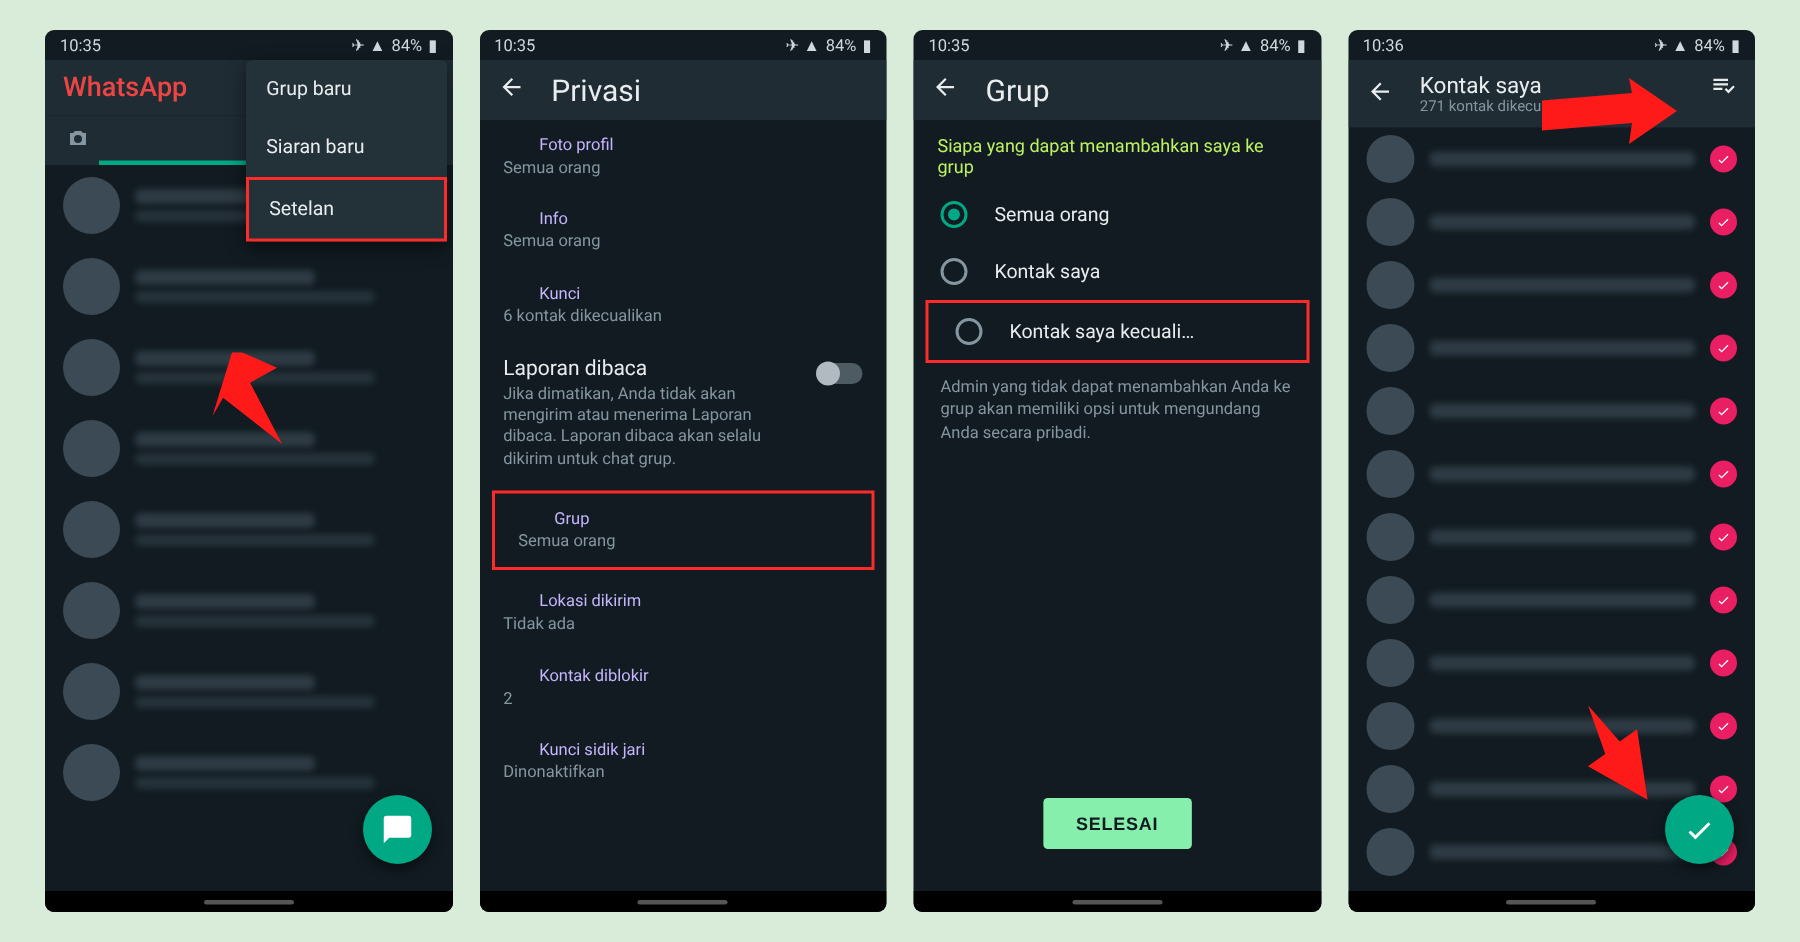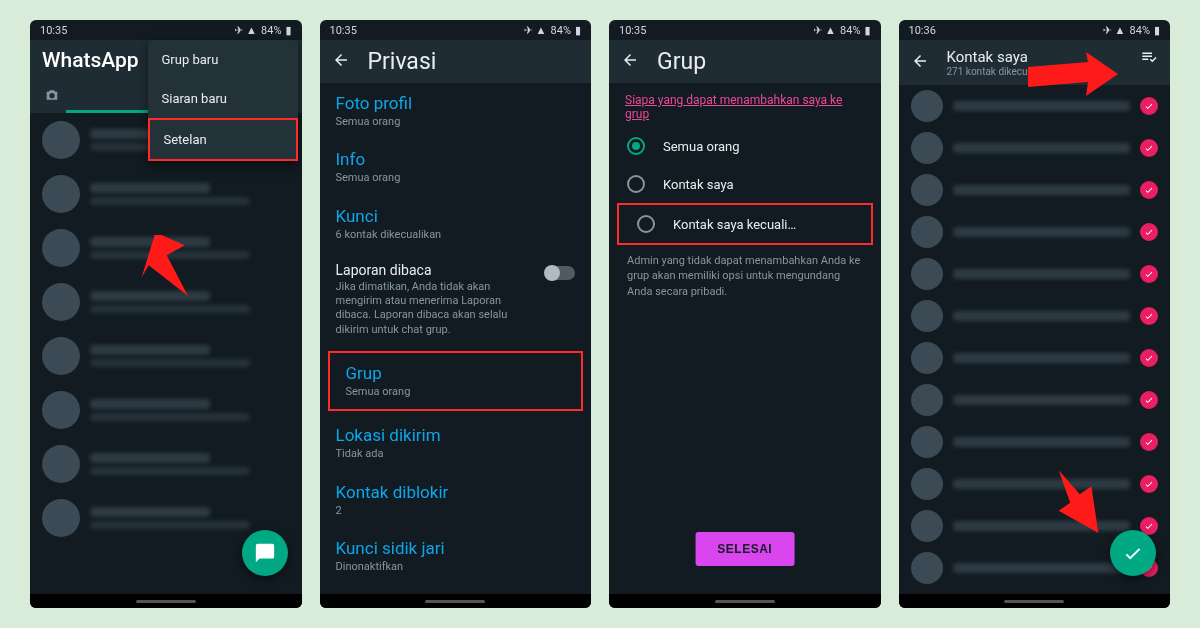--- a/index.html
+++ b/index.html
@@ -35,60 +35,60 @@
   }
   .statusbar .right { display: flex; gap: 4px; align-items: center; }
   .appbar {
     display: flex;
     justify-content: space-between;
     align-items: center;
     padding: 8px 12px;
     background: #1f2c34;
   }
   .appbar-dark { background: #1f2c34; }
-  .appbar .title { font-size: 21px; color: #ffffff; font-weight: 500; }
+  .appbar .title { font-size: 18px; color: #ef4444; font-weight: 500; }
   .appbar .back-row { display: flex; align-items: center; gap: 18px; }
-  .appbar .back-row .title-white { color: #e9edef; font-size: 23px; }
+  .appbar .back-row .title-white { color: #e9edef; font-size: 20px; }
   .tabs { display: flex; align-items: center; background: #1f2c34; padding: 0 8px; }
   .tab-cam { width: 28px; text-align: center; color: #8696a0; }
   .tab { flex: 1; text-align: center; padding: 8px 0; color: #8696a0; font-size: 12px; font-weight: 600; }
   .tab.active { color: #00a884; border-bottom: 3px solid #00a884; }
   .content { flex: 1; overflow: hidden; position: relative; }
   .chatrow { display: flex; align-items: center; gap: 10px; padding: 8px 12px; }
   .avatar { width: 38px; height: 38px; border-radius: 50%; background: #3b4a54; flex-shrink: 0; }
   .chatrow .info { flex: 1; }
   .blurline1 { height: 10px; width: 60%; background: #2e3b44; border-radius: 4px; filter: blur(2px); margin-bottom: 4px; }
   .blurline2 { height: 8px; width: 80%; background: #26333b; border-radius: 4px; filter: blur(2px); }
   .menu {
     position: absolute;
     top: 20px; right: 4px;
     background: #233138;
-    width: 150px;
+    width: 134px;
     border-radius: 4px;
     box-shadow: 0 4px 12px rgba(0,0,0,0.5);
     z-index: 5;
   }
   .menu-item { padding: 12px 14px; font-size: 13px; color: #e9edef; }
   .highlight-box { border: 2px solid #ff2a2a; }
   .list-item { padding: 10px 16px; }
-  .list-item .primary { color: #0ea5e9; font-size: 17px; }
+  .list-item .primary { color: #c4b5fd; font-size: 11px; margin-left: 24px; }
   .list-item .secondary { color: #8696a0; font-size: 11px; margin-top: 2px; line-height: 1.3; }
   .toggle-row { display: flex; justify-content: space-between; align-items: flex-start; padding: 10px 16px; gap: 10px; }
   .toggle {
     width: 30px; height: 14px; background: #4f5b63; border-radius: 7px; position: relative; margin-top: 4px; flex-shrink: 0;
   }
   .toggle::after { content: ""; position: absolute; width: 16px; height: 16px; border-radius: 50%; background: #b0bac0; top: -1px; left: -1px; }
-  .section-title { color: #ec4899; font-size: 12px; padding: 10px 16px 6px; text-decoration: underline; }
+  .section-title { color: #bef264; font-size: 12px; padding: 10px 16px 6px; }
   .radio-row { display: flex; align-items: center; gap: 18px; padding: 10px 18px; }
   .radio { width: 18px; height: 18px; border: 2px solid #8696a0; border-radius: 50%; flex-shrink: 0; position: relative; }
   .radio.selected { border-color: #00a884; }
   .radio.selected::after { content:""; position:absolute; inset:3px; background:#00a884; border-radius:50%; }
   .helper { color: #8696a0; font-size: 11px; padding: 8px 18px; line-height: 1.4; }
   .done-btn {
-    background: #d946ef; color: #111b21; font-weight: 600; font-size: 12px;
+    background: #86efac; color: #111b21; font-weight: 600; font-size: 12px;
     padding: 10px 22px; border-radius: 3px; border: none;
     position: absolute; bottom: 28px; left: 50%; transform: translateX(-50%);
     letter-spacing: 0.5px;
   }
   .contact-row { display: flex; align-items: center; gap: 10px; padding: 5px 12px; }
   .contact-row .name { flex: 1; height: 10px; background: #2e3b44; border-radius: 4px; filter: blur(2px); }
   .check {
     width: 18px; height: 18px; border-radius: 50%; background: #e91e63; display:flex; align-items:center; justify-content:center;
   }
   .check svg { width: 10px; height: 10px; }

